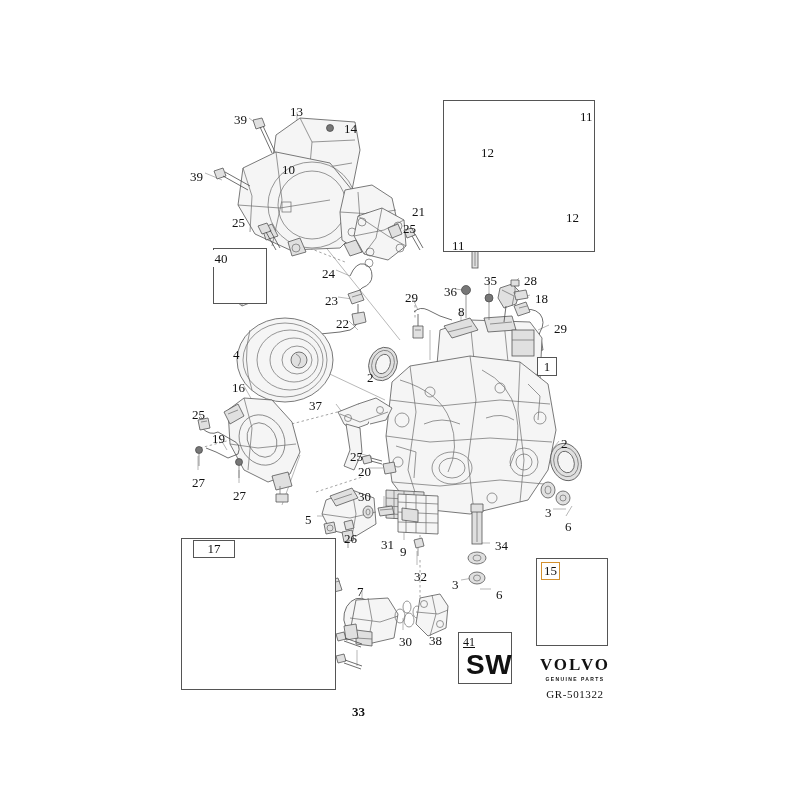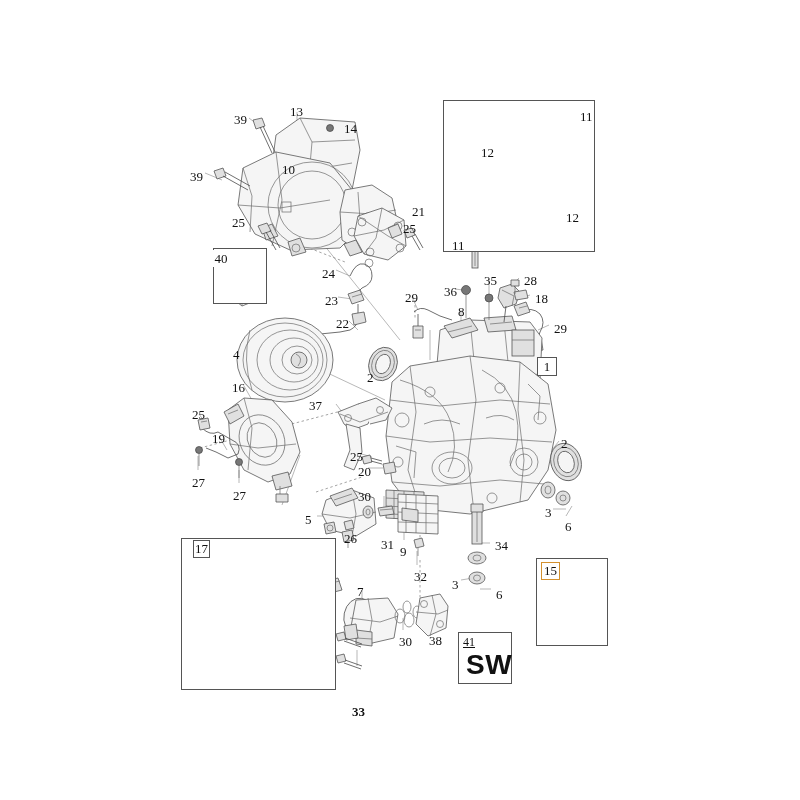--- a/index.html
+++ b/index.html
@@ -517,28 +517,33 @@
     </g>
 
   </svg>
 
   <div class="inset" style="left:213px;top:248px;width:54px;height:56px;"></div>
   <div class="inset" style="left:443px;top:100px;width:152px;height:152px;"></div>
   <div class="inset" style="left:181px;top:538px;width:155px;height:152px;"></div>
   <div class="inset" style="left:536px;top:558px;width:72px;height:88px;"></div>
 
   <div class="boxnum" style="left:211px;top:250px;width:20px;height:17px;border:none;">40</div>
-  <div class="boxnum" style="left:193px;top:540px;width:17px;height:18px;">17</div>
+  <div class="boxnum" style="left:193px;top:540px;width:42px;height:18px;">17</div>
   <div class="boxnum hl" style="left:541px;top:562px;width:19px;height:18px;">15</div>
   <div class="boxnum" style="left:537px;top:357px;width:20px;height:19px;">1</div>
 
   <div id="sw-box" style="left:458px;top:632px;width:54px;height:52px;"></div>
   <div id="sw-num" style="left:463px;top:635px;">41</div>
   <div id="sw-text" style="left:466px;top:649px;">SW</div>
 
+  <div id="brand" style="left:515px;top:655px;">
+    <div class="vname">VOLVO</div>
+    <div class="vsub">GENUINE PARTS</div>
+    <div class="vcode">GR-501322</div>
+  </div>
 
   <div id="callout-layer">
       <div class="cal" style="left: 234px; top: 113px;">39</div>
       <div class="cal" style="left: 290px; top: 105px;">13</div>
       <div class="cal" style="left: 344px; top: 122px;">14</div>
       <div class="cal" style="left: 234px; top: 163px; margin-left: 48px;">10</div>
       <div class="cal" style="left: 190px; top: 170px;">39</div>
       <div class="cal" style="left: 232px; top: 216px;">25</div>
       <div class="cal" style="left: 396px; top: 205px; margin-left: 16px;">21</div>
       <div class="cal" style="left: 403px; top: 222px;">25</div>

